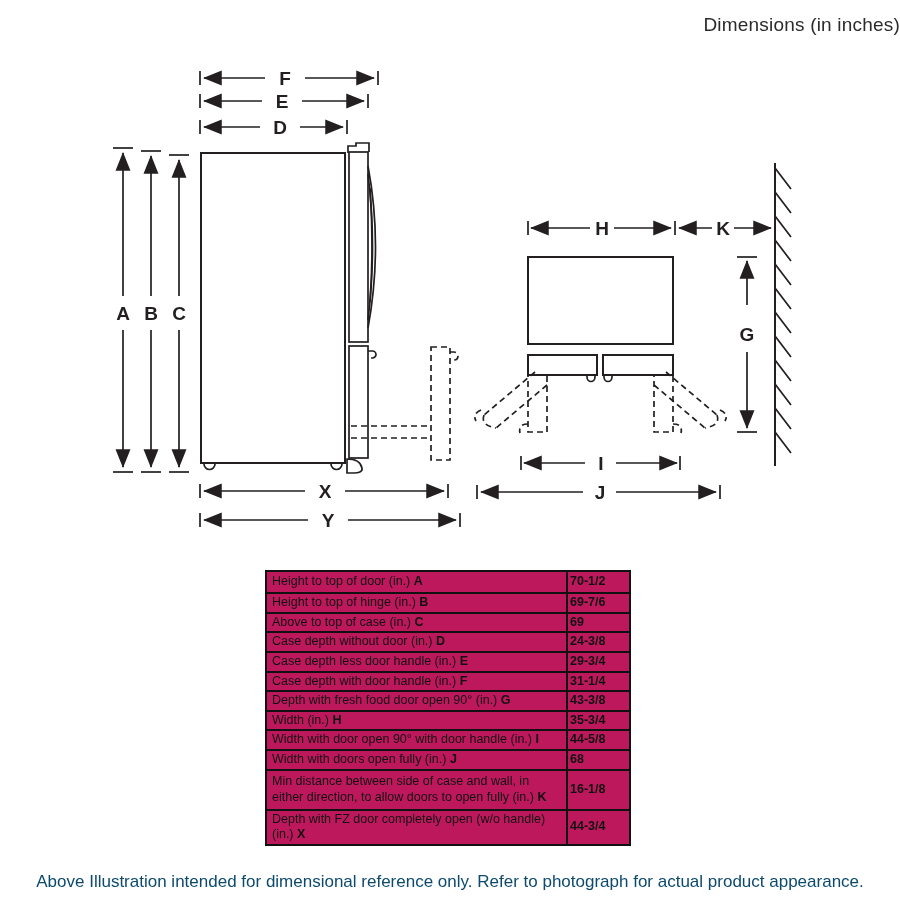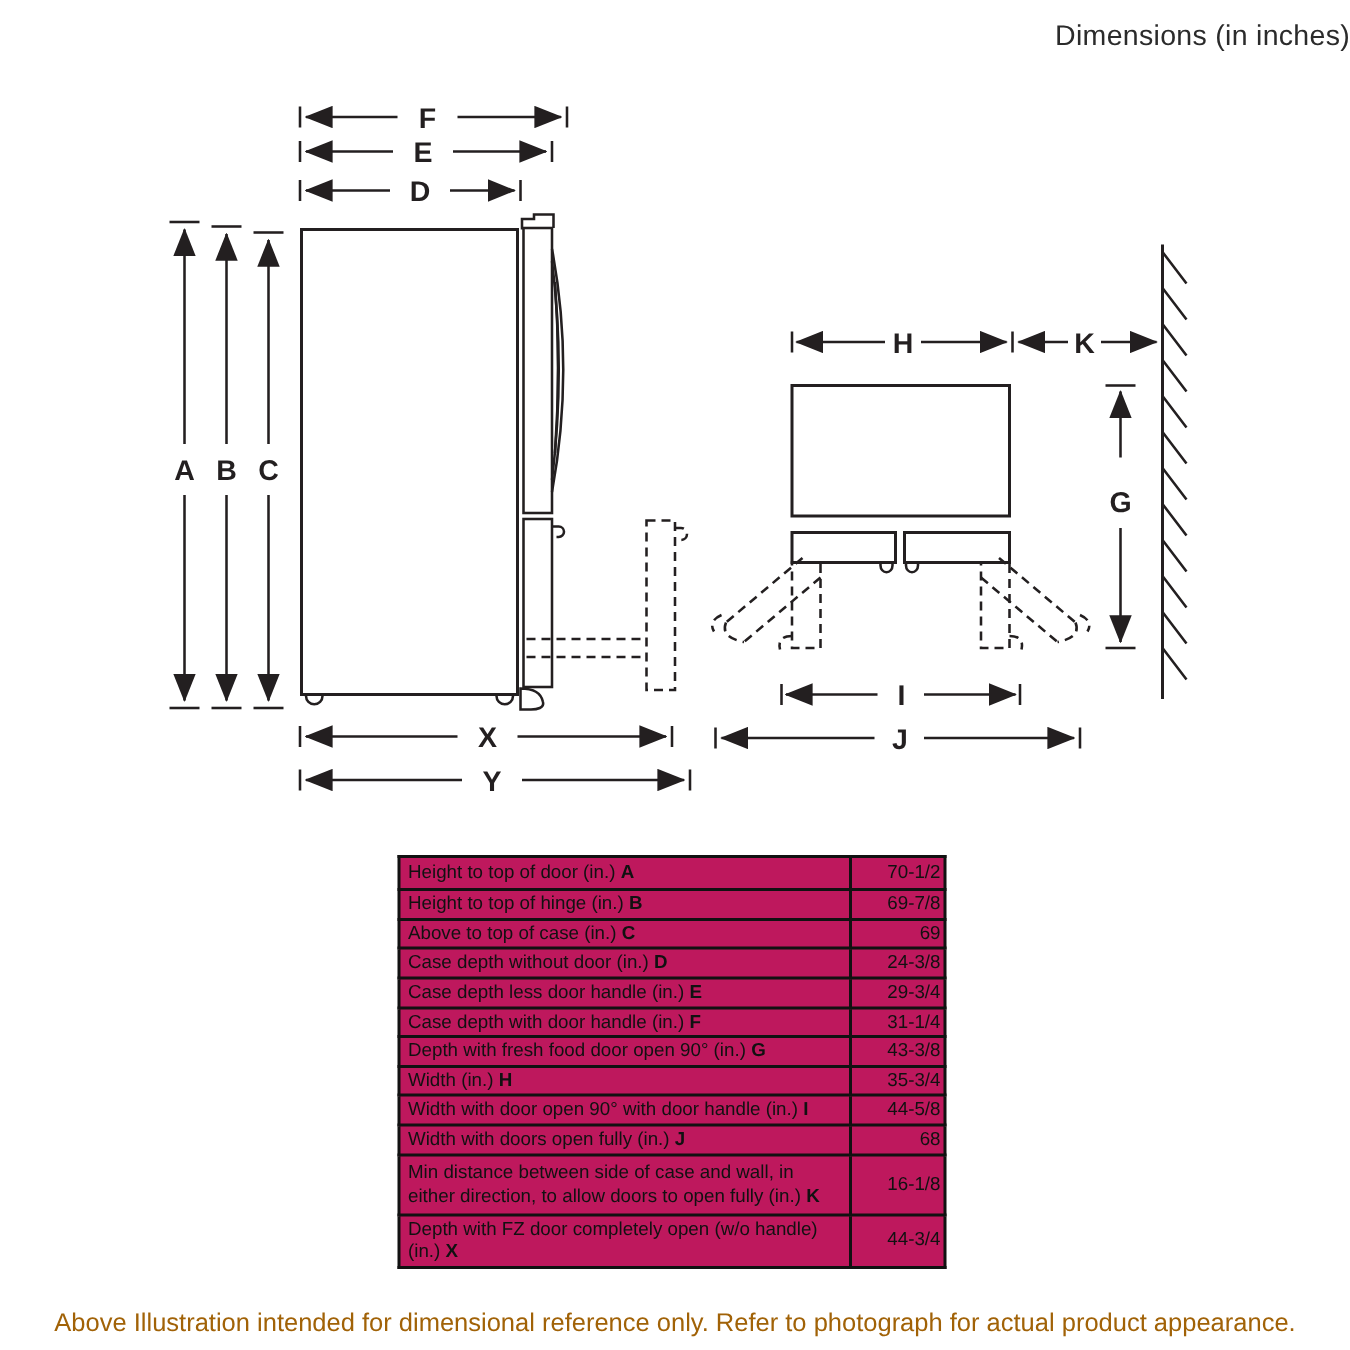--- a/index.html
+++ b/index.html
@@ -17,29 +17,29 @@
   }
   .spec-table{
     position:absolute;left:265px;top:570px;width:366px;
     border-collapse:collapse;table-layout:fixed;
     font-size:12.5px;color:#111;
   }
   .spec-table td{
     border:2px solid #111;padding:1px 5px;line-height:1.25;
     vertical-align:middle;background:#be185d;
   }
-  .spec-table td.val{width:57px;text-align:right;font-weight:normal;padding:1px 2px;}
+  .spec-table td.val{width:57px;text-align:left;font-weight:bold;padding:1px 2px;}
   tr.r{height:19px;margin-top:16px;}
   tr.r1{height:22px;}
   tr.tall{height:40px;}
   tr.xr{height:26px;}
   tr.yr{height:30px;}
   .footer{
     position:absolute;left:0;top:872px;width:900px;text-align:center;
-    font-size:17px;color:#a16207;
+    font-size:17px;color:#0c4a6e;
   }
 </style>
 </head>
 <body>
 
 <div class="page">
 
   <div class="title">Dimensions (in inches)</div>
 
   <svg width="900" height="560" viewBox="0 0 900 560">
@@ -198,21 +198,21 @@
   </svg>
 
   <table class="spec-table">
     <tbody>
       <tr class="r1">
         <td><span>Height to top of door (in.)</span> <b>A</b></td>
         <td class="val">70-1/2</td>
       </tr>
       <tr class="r">
         <td><span>Height to top of hinge (in.)</span> <b>B</b></td>
-        <td class="val">69-7/8</td>
+        <td class="val">69-7/6</td>
       </tr>
       <tr class="r">
         <td><span>Above to top of case (in.)</span> <b>C</b></td>
         <td class="val">69</td>
       </tr>
       <tr class="r">
         <td><span>Case depth without door (in.)</span> <b>D</b></td>
         <td class="val">24-3/8</td>
       </tr>
       <tr class="r">

